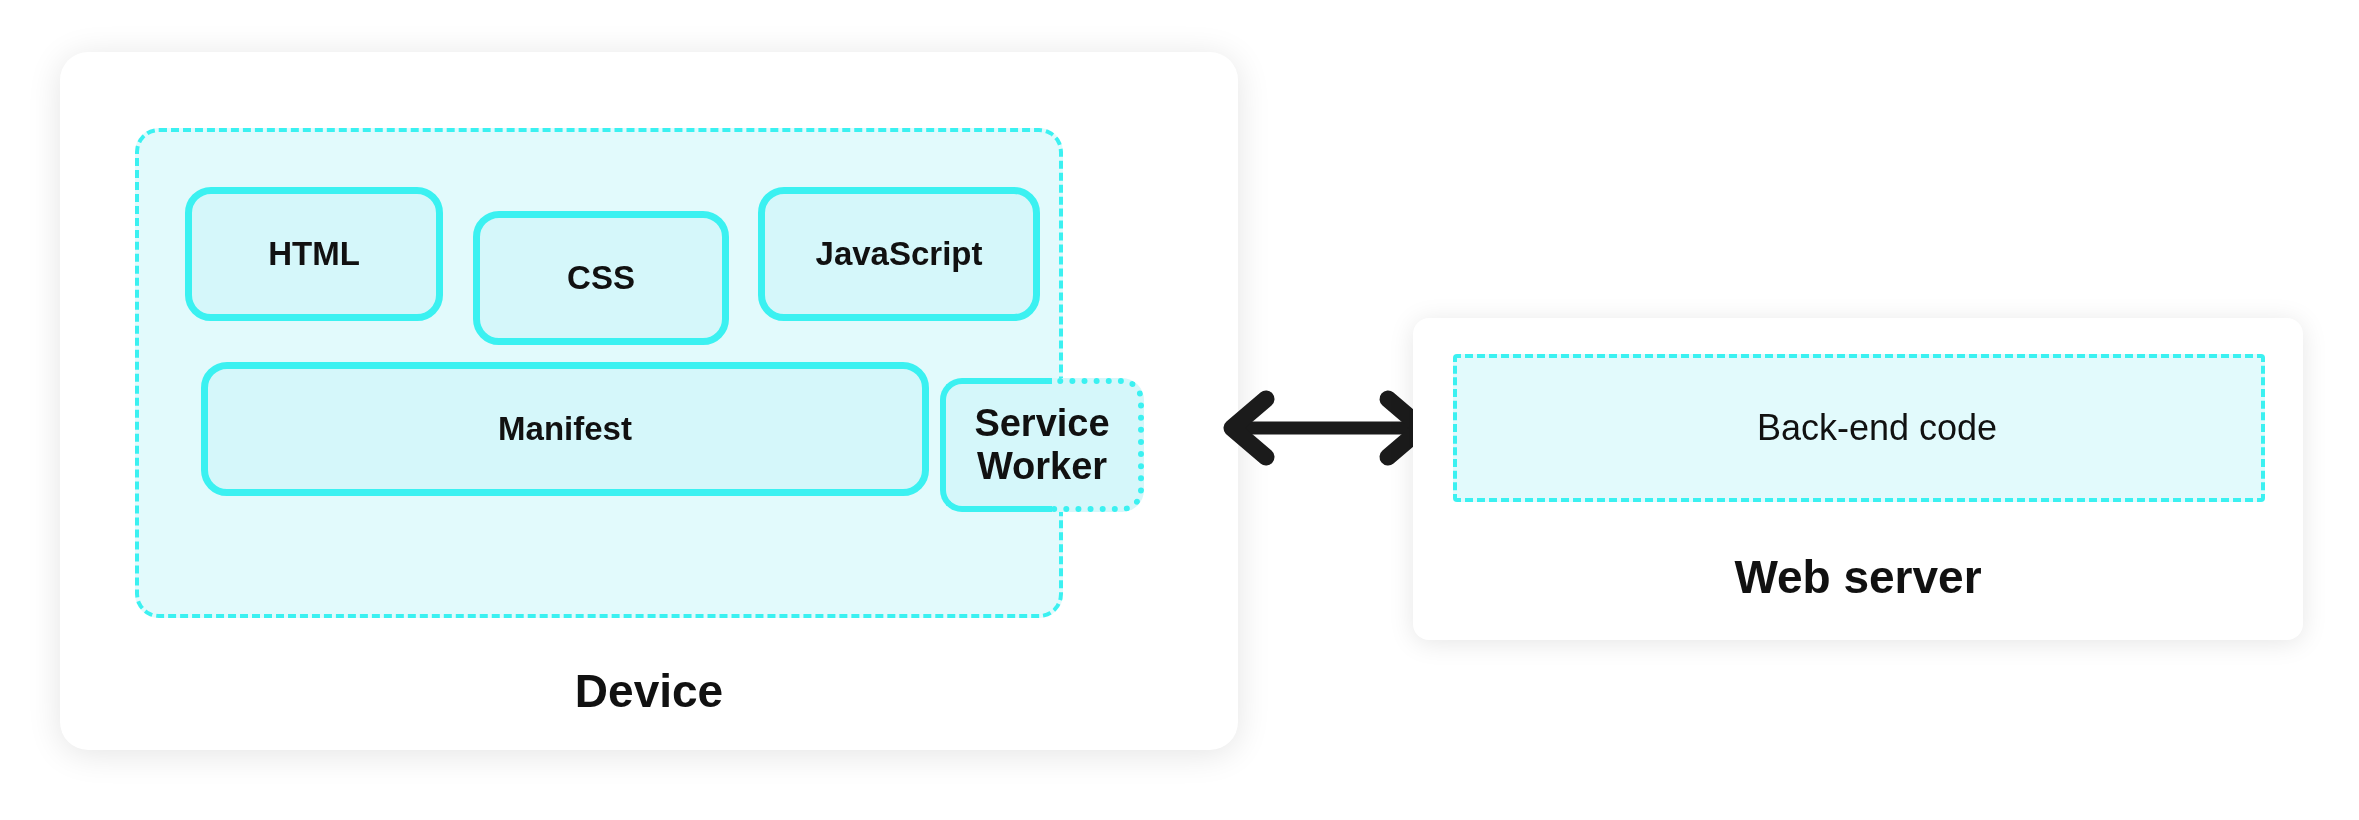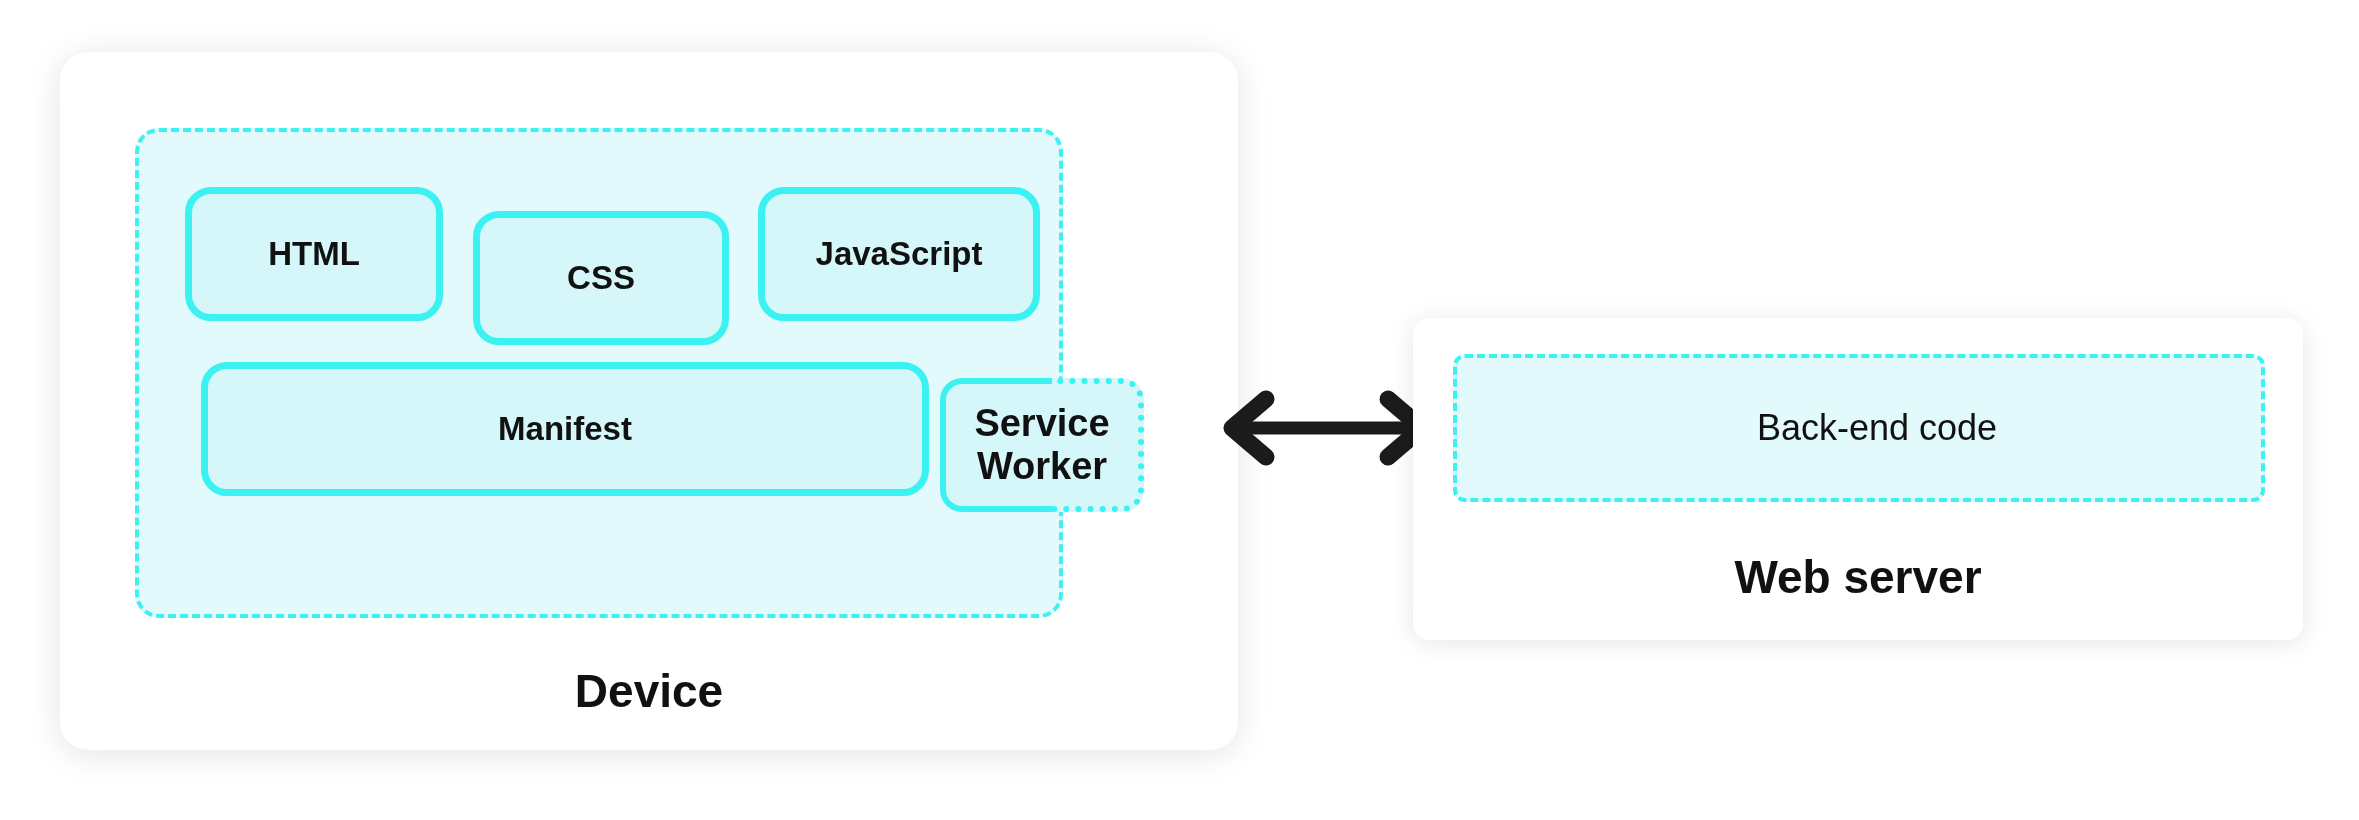--- a/index.html
+++ b/index.html
@@ -102,21 +102,21 @@
     font-weight:700;
     color:var(--text);
   }
   .panel.server .panel-label{bottom:36px;margin-top:44px;}
   .backend-box{
     position:absolute;
     left:40px;top:36px;
     width:812px;height:148px;
     background:var(--container-fill);
     border:4px dashed var(--accent);
-    border-radius:12px;
+    border-radius:4px;
     display:flex;align-items:center;justify-content:center;
     font-size:36px;font-weight:400;color:var(--text);padding-left:36px;
   }
   .arrow{
     position:absolute;
     left:1212px;top:386px;
     width:230px;height:84px;
   }
 </style>
 </head>

